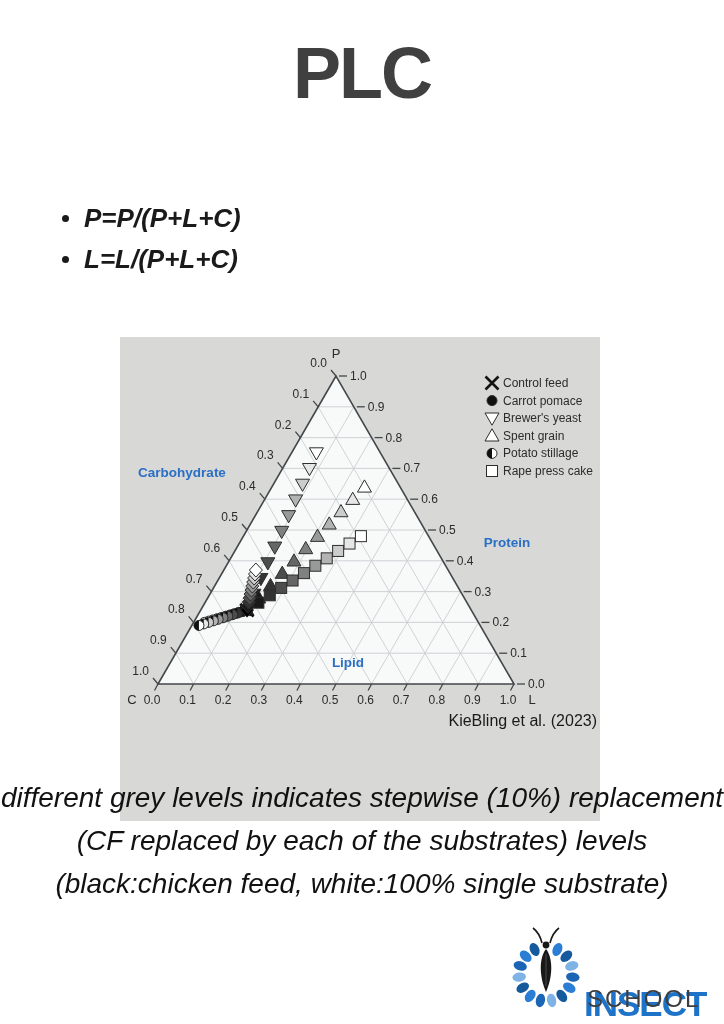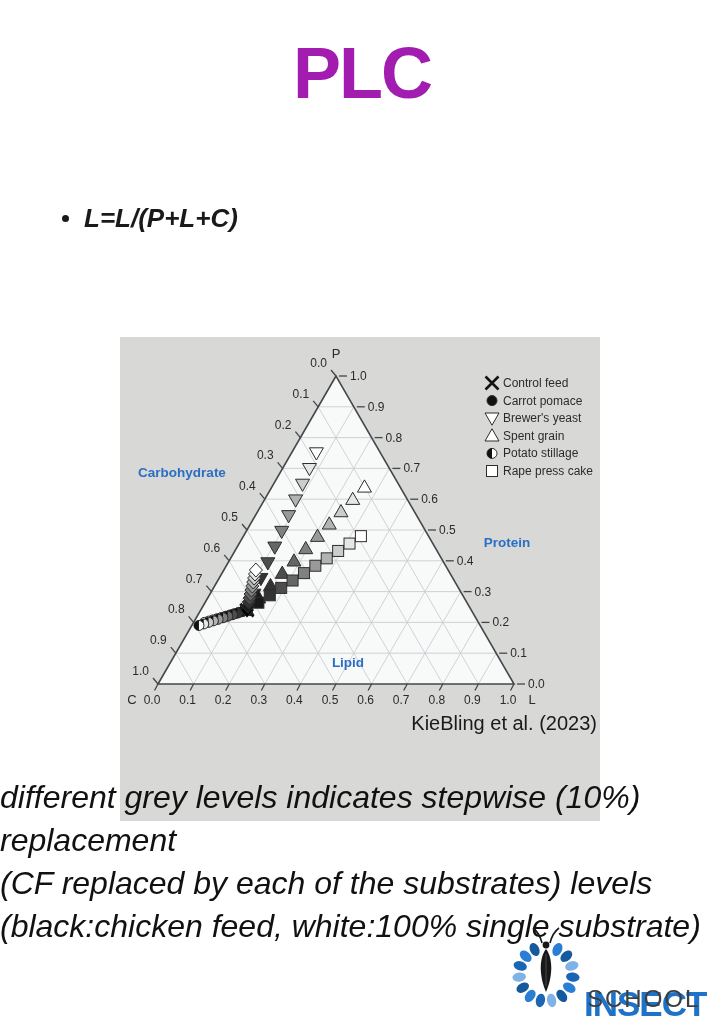--- a/index.html
+++ b/index.html
@@ -28,46 +28,50 @@
   .bullet-dot{
     width:7px;height:7px;border-radius:50%;background:#1a1a1a;
     margin-right:15px;flex:0 0 auto;
   }
   .plot-panel{
     position:absolute;left:120px;top:337px;width:480px;height:484px;
     background:#d8d8d6;
   }
   .citation{
     position:absolute;top:712px;right:127px;
-    font-size:20px;color:#1a1a1a;
+    font-size:16px;color:#1a1a1a;
   }
   .caption{
-    position:absolute;top:776px;left:0;width:100%;
-    font-size:32px;font-style:italic;color:#111111;line-height:43px;
+    position:absolute;top:776px;left:0;width:100%;text-align:center;
+    font-size:28px;font-style:italic;color:#111111;line-height:43px;
   }
   .logo{position:absolute;left:498px;top:922px;width:226px;height:102px;}
   .logo-mark{position:absolute;left:0;top:0;width:100px;height:102px;}
   .logo-name{
     position:absolute;left:86px;top:17px;
     font-size:35px;font-weight:bold;letter-spacing:-1px;
   }
   .logo-subname{
     position:absolute;left:89px;top:63px;
     font-size:24px;letter-spacing:2px;font-weight:normal;
   }
 </style>
 </head>
 <body>
 
 <div class="page">
 
-  <h1 class="main-title" style="color: #a21caf;">PLC</h1>
+  <h1 class="main-title" style="color: #404040;">PLC</h1>
 
 
   <ul class="bullet-list">
+    <li>
+      <span class="bullet-dot"></span>
+      <span>P=P/(P+L+C)</span>
+    </li>
     <li>
       <span class="bullet-dot"></span>
       <span>L=L/(P+L+C)</span>
     </li>
   </ul>
 
   <div class="plot-panel">
     <div id="ternary-holder"><svg width="480" height="376" viewBox="0 0 480 376" xmlns="http://www.w3.org/2000/svg" font-family="Liberation Sans, sans-serif">
           <polygon points="216,39  38,347 394,347" fill="#f8f9f9"></polygon>
           <g stroke="#cbced1" stroke-width="0.9">

